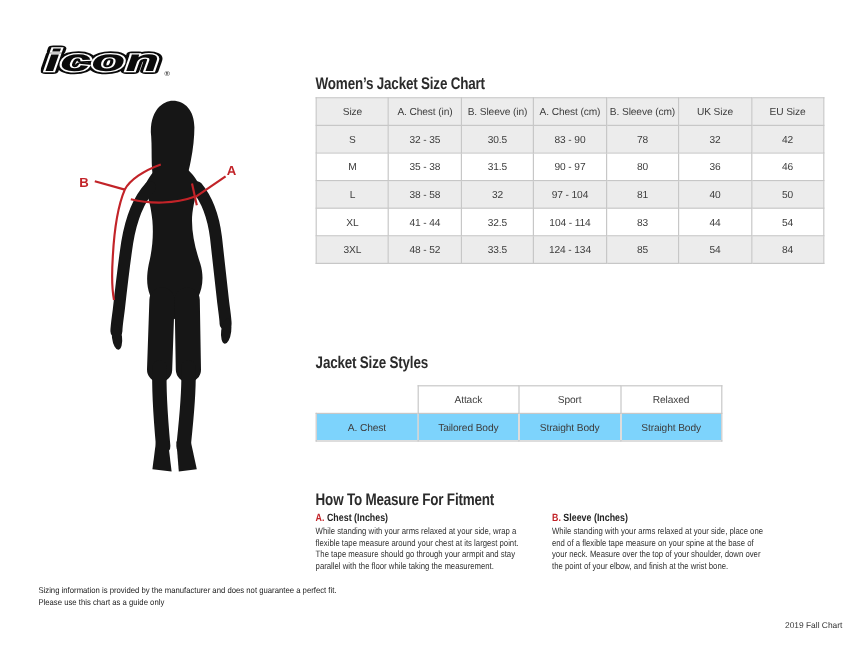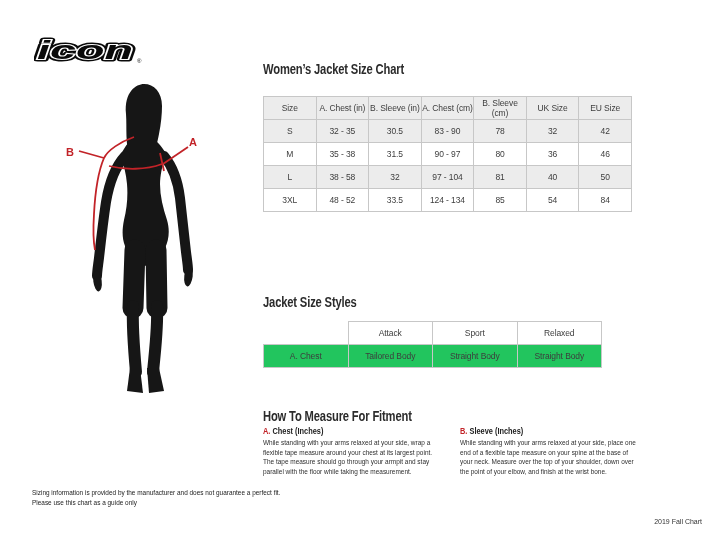--- a/index.html
+++ b/index.html
@@ -16,27 +16,27 @@
   .section-title{position:absolute;font-size:14px;font-weight:bold;color:#2b2b2b;
                  transform:scaleX(0.8);transform-origin:0 50%;letter-spacing:-0.2px;white-space:nowrap;}
   #size-title{left:263px;top:61px;}
   #style-title{left:263px;top:294px;}
   #measure-title{left:263px;top:408px;}
 
   
   table{border-collapse:collapse;table-layout:fixed;position:absolute;}
   th,td{border:1px solid #c7c7c7;height:22px;padding:0;text-align:center;vertical-align:middle;
         font-size:8.5px;font-weight:normal;color:#3d3d3d;letter-spacing:-0.1px;overflow:hidden;}
-  #size-table{left:263px;top:96px;width:369px;}
+  #size-table{left:263px;top:81px;width:424px;}
   #size-table thead th{background:#ececec;}
   #size-table tbody tr:nth-child(odd) td{background:#ececec;}
   #style-table{left:263px;top:321px;width:339px;}
   #style-table thead th{background:#ffffff;}
   #style-table thead th.blank{border:none;background:transparent;}
-  #style-table tbody tr:nth-child(1) td{background:#22c55e;}
+  #style-table tbody tr:nth-child(1) td{background:#7dd3fc;}
 
   
   .measure-col{position:absolute;width:214px;transform:scaleX(0.84);transform-origin:0 0;}
   #measure-a{left:263px;top:426px;}
   #measure-b{left:460px;top:426px;}
   .measure-heading{font-size:8.8px;font-weight:bold;color:#222;}
   .measure-heading .prefix{color:#c22328;}
   .measure-body{margin-top:2px;font-size:7.7px;line-height:9.7px;color:#2e2e2e;}
 
   
@@ -128,20 +128,29 @@
         <tr>
           <td>L</td>
           <td>38 - 58</td>
           <td>32</td>
           <td>97 - 104</td>
           <td>81</td>
           <td>40</td>
           <td>50</td>
         </tr>
         <tr>
+          <td>XL</td>
+          <td>41 - 44</td>
+          <td>32.5</td>
+          <td>104 - 114</td>
+          <td>83</td>
+          <td>44</td>
+          <td>54</td>
+        </tr>
+        <tr>
           <td>3XL</td>
           <td>48 - 52</td>
           <td>33.5</td>
           <td>124 - 134</td>
           <td>85</td>
           <td>54</td>
           <td>84</td>
         </tr>
       </tbody>
   </table>

